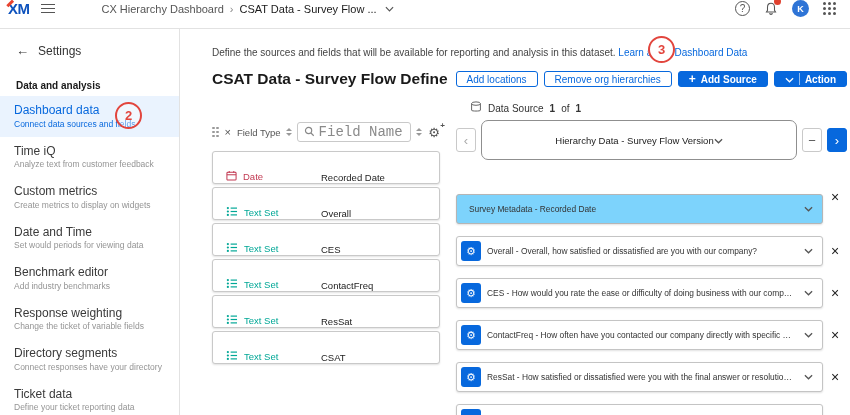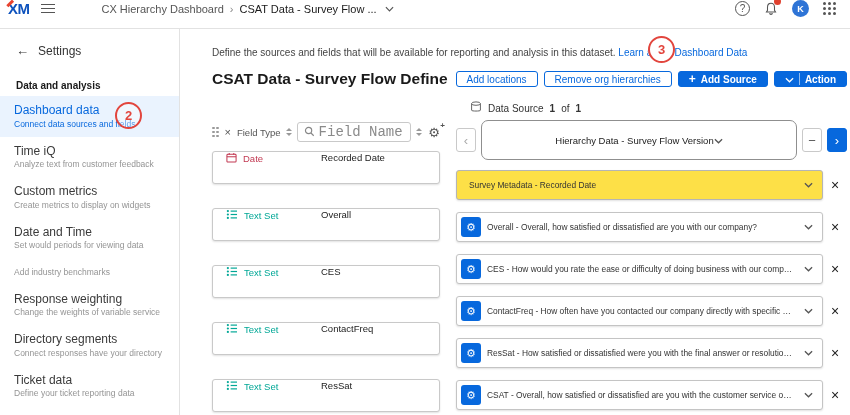--- a/index.html
+++ b/index.html
@@ -67,38 +67,38 @@
   .sort { display:flex; flex-direction:column; gap:1.5px; cursor:pointer; }
   .sort .up { width:0; height:0; border-left:3px solid transparent; border-right:3px solid transparent; border-bottom:3.5px solid #999; }
   .sort .down { width:0; height:0; border-left:3px solid transparent; border-right:3px solid transparent; border-top:3.5px solid #999; }
   .search-box { flex:1; min-width:0; height:20px; border:1px solid #c9c9c9; border-radius:3px; display:flex; align-items:center; gap:4px; padding:0 6px; background:#fff; }
   .search-box input { border:none; outline:none; width:100%; font-size:14px; color:#333; font-family:Liberation Mono, monospace; background:transparent; }
   .search-box input::placeholder { color:#8a8a8a; }
   .gear-plus { position:relative; font-size:13px; color:#555; line-height:1; margin-left:1px; cursor:pointer; }
   .gear-plus i { position:absolute; top:-4px; right:-5px; font-size:8px; font-style:normal; font-weight:bold; color:#555; }
 
   .field-rows { margin-top:7px; }
-  .field-row { height:33px; border:1px solid #c9c9c9; border-radius:3px; box-shadow:0 1px 2px rgba(0,0,0,.12); display:flex; align-items:flex-start; margin-bottom:24px; background:#fff; cursor:pointer; }
+  .field-row { height:33px; border:1px solid #c9c9c9; border-radius:3px; box-shadow:0 1px 2px rgba(0,0,0,.12); display:flex; align-items:flex-end; margin-bottom:3px; background:#fff; cursor:pointer; }
   .field-type { width:108px; flex-shrink:0; display:flex; align-items:center; gap:6px; padding-left:13px; font-size:9.5px; }
   .field-type.date { color:#c23952; }
   .field-type.textset { color:#00a796; }
   .field-name { font-size:9.5px; color:#222; white-space:nowrap; }
 
   .source-panel { flex:1; min-width:0; }
   .source-title { display:flex; align-items:center; gap:6px; font-size:10px; color:#333; margin-left:14px; height:16px; }
   .source-title b { font-weight:bold; }
   .source-controls { display:flex; align-items:center; gap:5px; margin-top:4px; }
   .nav-btn { width:20px; height:24px; border:1px solid #c9c9c9; background:#fff; border-radius:3px; color:#aaa; font-size:13px; display:flex; align-items:center; justify-content:center; cursor:pointer; flex-shrink:0; }
   .nav-btn.minus { color:#555; }
   .nav-btn.next { background:#0768dd; border-color:#0768dd; color:#fff; }
   .source-select { flex:1; min-width:0; height:40px; border:1px solid #8f8f8f; border-radius:7px; background:#fff; display:flex; align-items:center; justify-content:center; padding:0 8px; font-size:9.5px; color:#222; cursor:pointer; }
   .source-rows { margin-top:10px; }
   .source-row { display:flex; align-items:center; margin-bottom:12px; }
   .source-card { flex:1; min-width:0; height:30px; background:#fff; border:1px solid #c4c4c4; border-radius:3px; box-shadow:0 1px 2px rgba(0,0,0,.12); display:flex; align-items:center; }
-  .source-card.gray { background:#fde047; border-color:#b5b5b5; }
+  .source-card.gray { background:#7dd3fc; border-color:#b5b5b5;margin-top:24px; }
   .gear-btn { width:20px; height:20px; background:#0768dd; border-radius:3px; color:#fff; font-size:11px; line-height:1; display:flex; align-items:center; justify-content:center; margin:0 6px 0 4px; flex-shrink:0; cursor:pointer; }
   .source-text { flex:1; min-width:0; font-size:8.4px; color:#333; white-space:nowrap; overflow:hidden; text-overflow:ellipsis; }
   .source-card.gray .source-text { padding-left:12px; }
   .row-chevron { width:28px; display:flex; align-items:center; justify-content:center; flex-shrink:0; cursor:pointer; }
   .row-close { width:24px; text-align:center; font-size:14px; color:#222; flex-shrink:0; cursor:pointer; }
 
   
   .annotation { position:absolute; width:27px; height:27px; border:2px solid #e2453d; border-radius:50%; color:#e2453d; font-size:13px; font-weight:bold; display:flex; align-items:center; justify-content:center; z-index:20; background:rgba(255,255,255,.35); }
   .annotation.step2 { left:115px; top:102px; }
   .annotation.step3 { left:648px; top:36px; background:#fff; }
@@ -174,25 +174,26 @@
         </div>
         <div class="side-item">
           <div class="label">Custom metrics</div>
           <div class="desc">Create metrics to display on widgets</div>
         </div>
         <div class="side-item">
           <div class="label">Date and Time</div>
           <div class="desc">Set would periods for viewing data</div>
         </div>
         <div class="side-item">
+          <div class="label">Benchmark editor</div>
           <div class="desc">Add industry benchmarks</div>
         </div>
         <div class="side-item">
           <div class="label">Response weighting</div>
-          <div class="desc">Change the weights of variable service</div>
+          <div class="desc">Change the ticket of variable fields</div>
         </div>
         <div class="side-item">
           <div class="label">Directory segments</div>
           <div class="desc">Connect responses have your directory</div>
         </div>
         <div class="side-item">
           <div class="label">Ticket data</div>
           <div class="desc">Define your ticket reporting data</div>
         </div>
       </nav>

